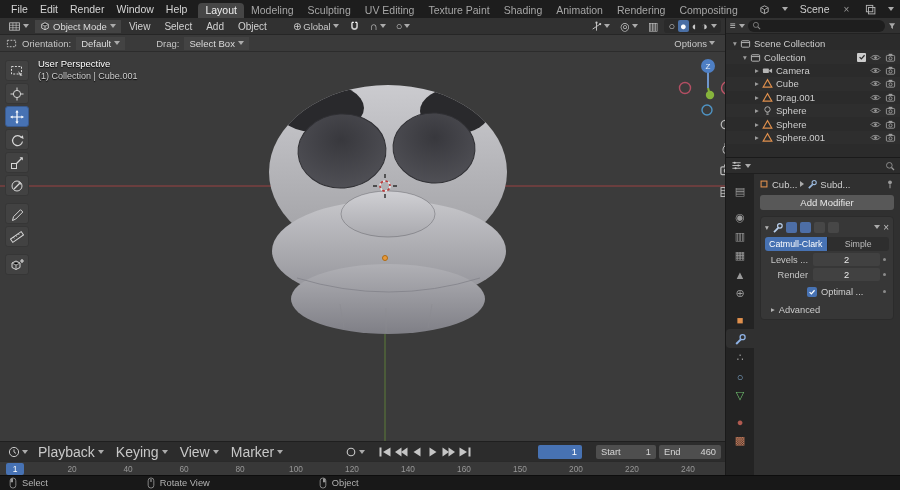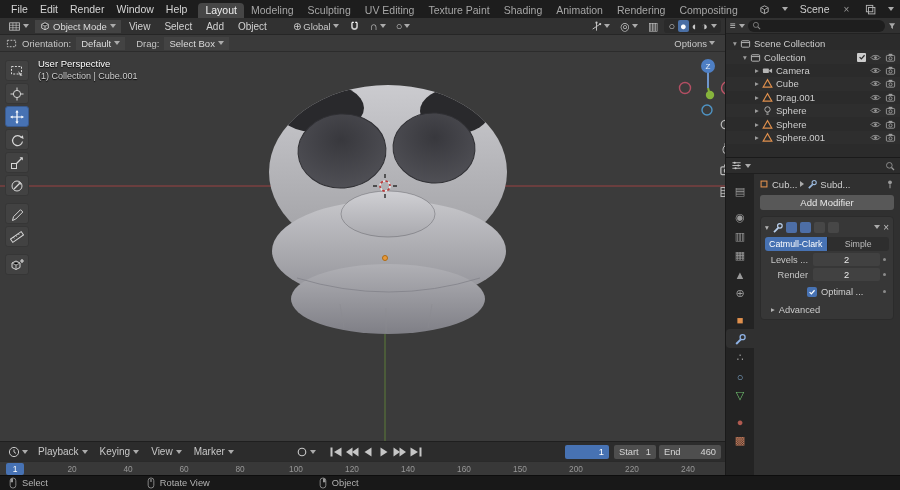--- a/index.html
+++ b/index.html
@@ -62,21 +62,21 @@
 .mt1{flex:1;background:#4772b3;color:#fff;border-radius:3px 0 0 3px;display:flex;align-items:center;justify-content:center;font-size:8.8px}
 .mt2{flex:1;background:#2e2e2e;color:#bdbdbd;border-radius:0 3px 3px 0;border-left:1px solid #262626;display:flex;align-items:center;justify-content:center;font-size:8.8px}
 .mrow{display:flex;align-items:center;height:13px;margin-top:2px}
 .mlabel{width:48px;text-align:right;padding-right:5px;font-size:9.3px;color:#c6c6c6;flex:none}
 .mfield{flex:1;height:13px;background:#414141;border-radius:2px;display:flex;align-items:center;justify-content:center;font-size:9.3px;color:#ececec}
 .mdot{width:9px;display:flex;justify-content:center;flex:none}
 .dot{width:3px;height:3px;border-radius:50%;background:#8a8a8a}
 .mcheckbox{width:10px;height:10px;background:#4772b3;border-radius:2px;display:flex;align-items:center;justify-content:center;color:#fff;flex:none}
 
 #tl{position:absolute;left:0;top:441px;width:725px;height:20px;background:#2c2c2c;border-top:1px solid #1f1f1f;display:flex;align-items:center;padding:0 4px;color:#c8c8c8}
-.tlmenu{padding:0 6px;font-size:10px;display:flex;align-items:center;gap:3px}
+.tlmenu{padding:0 6px;font-size:14px;display:flex;align-items:center;gap:3px}
 .pbtn{width:16px;height:14px;display:flex;align-items:center;justify-content:center;color:#c6c6c6}
 .framefield{width:44px;height:14px;background:#4772b3;border-radius:2px;color:#fff;font-size:9.3px;display:flex;align-items:center;justify-content:flex-end;padding:0 5px}
 .rangefield{height:14px;background:#4e4e4e;border-radius:2px;font-size:9.3px;display:flex;align-items:center;justify-content:space-between;padding:0 5px;color:#d6d6d6}
 #ruler{position:absolute;left:0;top:461px;width:725px;height:14px;background:#383838;border-top:1px solid #2a2a2a}
 .rnum{position:absolute;bottom:1px;transform:translateX(-50%);font-size:8.3px;color:#979797}
 .playhead{position:absolute;left:6px;top:1px;width:18px;height:12px;background:#4772b3;border-radius:2px;color:#fff;font-size:8.5px;display:flex;align-items:center;justify-content:center}
 
 #status{position:absolute;left:0;top:475px;width:900px;height:15px;background:#181818;border-top:1px solid #0d0d0d;display:flex;align-items:center;font-size:9.3px;color:#b3b3b3}
 .sgroup{display:flex;align-items:center;gap:4px}
 </style>
@@ -283,21 +283,21 @@
 
 <div id="tset">
   <svg width="11" height="11" color="#c6c6c6">
         <use href="#sy-selbox"></use>
       </svg>
   <span>Orientation:</span>
   <span class="hbtn">
         <span>Default</span>
         <span class="cd"></span>
       </span>
-  <span style="margin-left:6px">Drag:</span>
+  <span style="margin-left:26px">Drag:</span>
   <span class="hbtn">
         <span>Select Box</span>
         <span class="cd"></span>
       </span>
   <span class="sp"></span>
   <span class="hico">
         <span style="font-size:9.5px">Options</span>
         <span class="cd"></span>
       </span>
 </div>
@@ -755,21 +755,21 @@
         </svg>
       </span>
   <span class="pbtn">
         <svg width="14" height="12" viewBox="0 0 14 12" fill="currentColor">
           <rect x="10.5" y="1.5" width="2" height="9"></rect>
           <polygon points="1.5,1.5 9,6 1.5,10.5"></polygon>
         </svg>
       </span>
   <span class="sp"></span>
   <span class="framefield">1</span>
-  <span class="rangefield" style="width:42px;margin-left:5px">
+  <span class="rangefield" style="width:60px;margin-left:14px">
         <span>Start</span>
         <span>1</span>
       </span>
   <span class="rangefield" style="width:62px;margin-left:3px">
         <span>End</span>
         <span>460</span>
       </span>
 </div>
 
 <div id="ruler">

